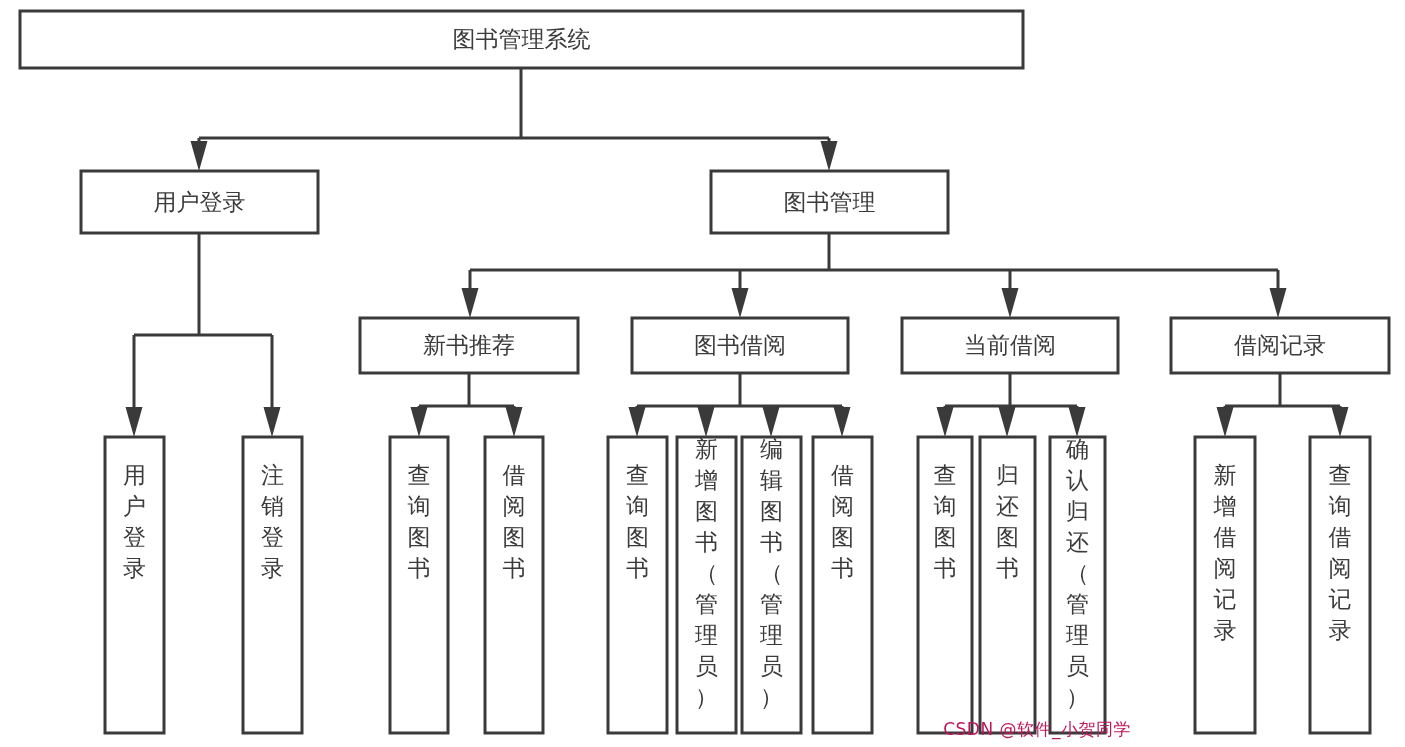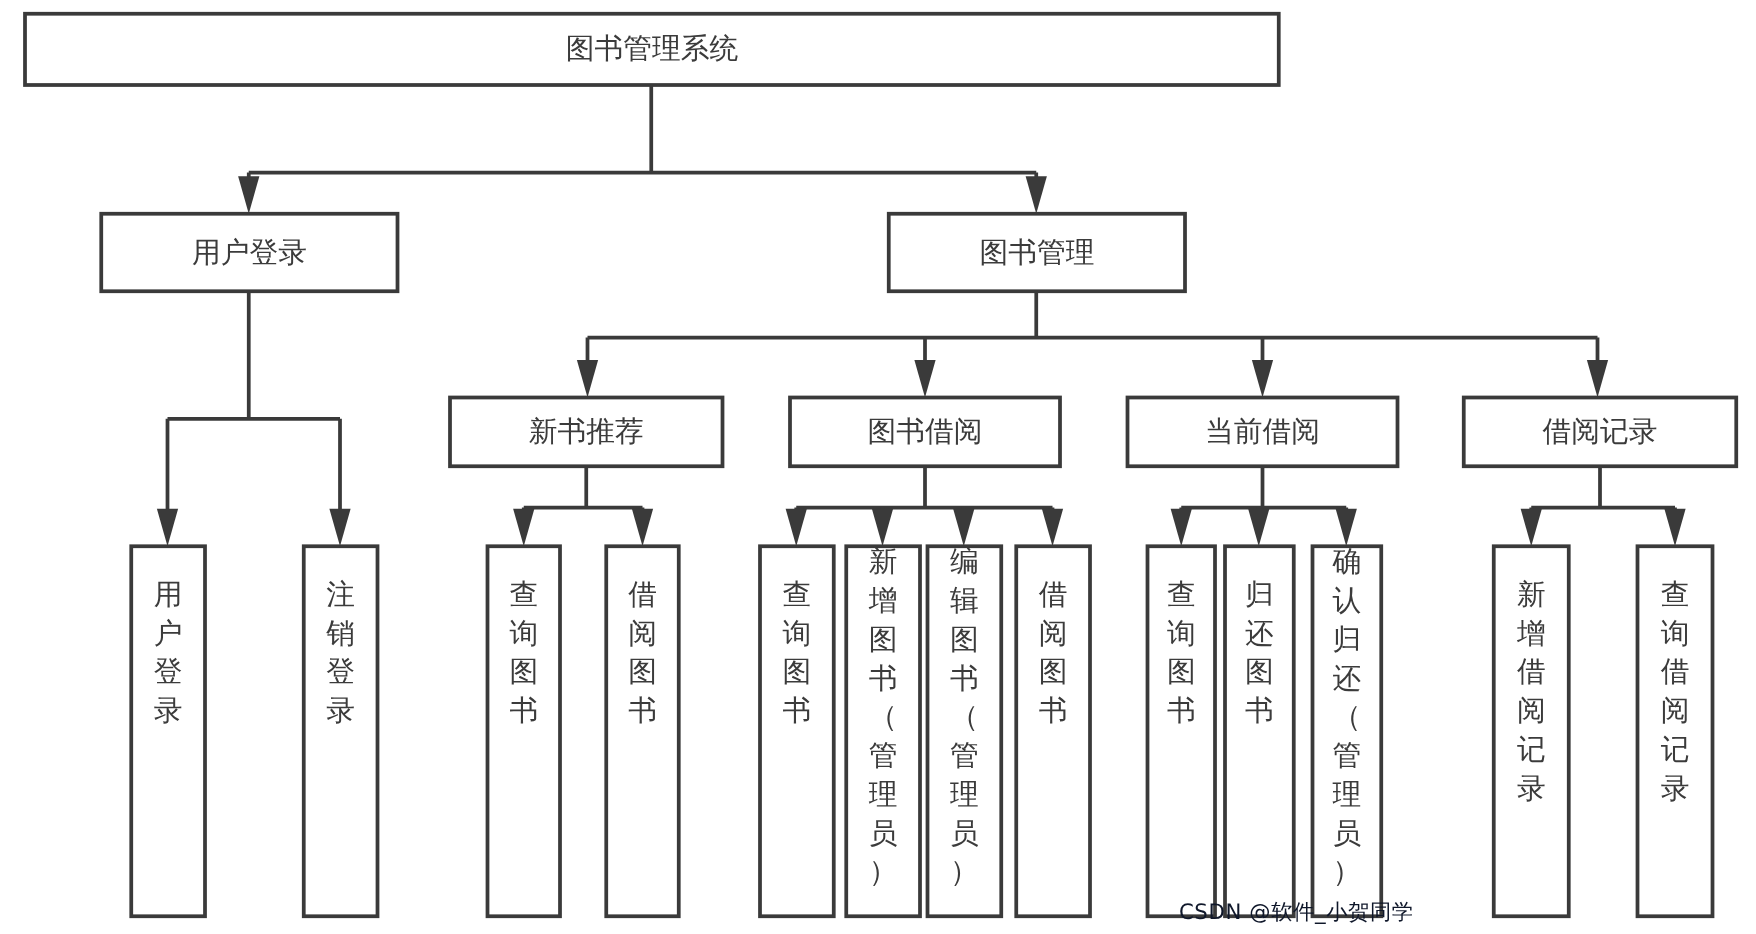--- a/index.html
+++ b/index.html
@@ -55,21 +55,21 @@
     font-family: "DejaVu Sans", "Liberation Sans", sans-serif;
     font-size: 23px;
     text-anchor: middle;
   }
   .watermark-text {
     position: absolute;
     right: 12px;
     bottom: 6px;
     font-family: "DejaVu Sans", "Liberation Sans", sans-serif;
     font-size: 17px;
-    color: #0f172a;
+    color: #be185d;
     letter-spacing: 0.5px;
     white-space: nowrap;
     user-select: none;
   }
 </style>
 </head>
 <body>
 
 <div id="diagram-root">
 

